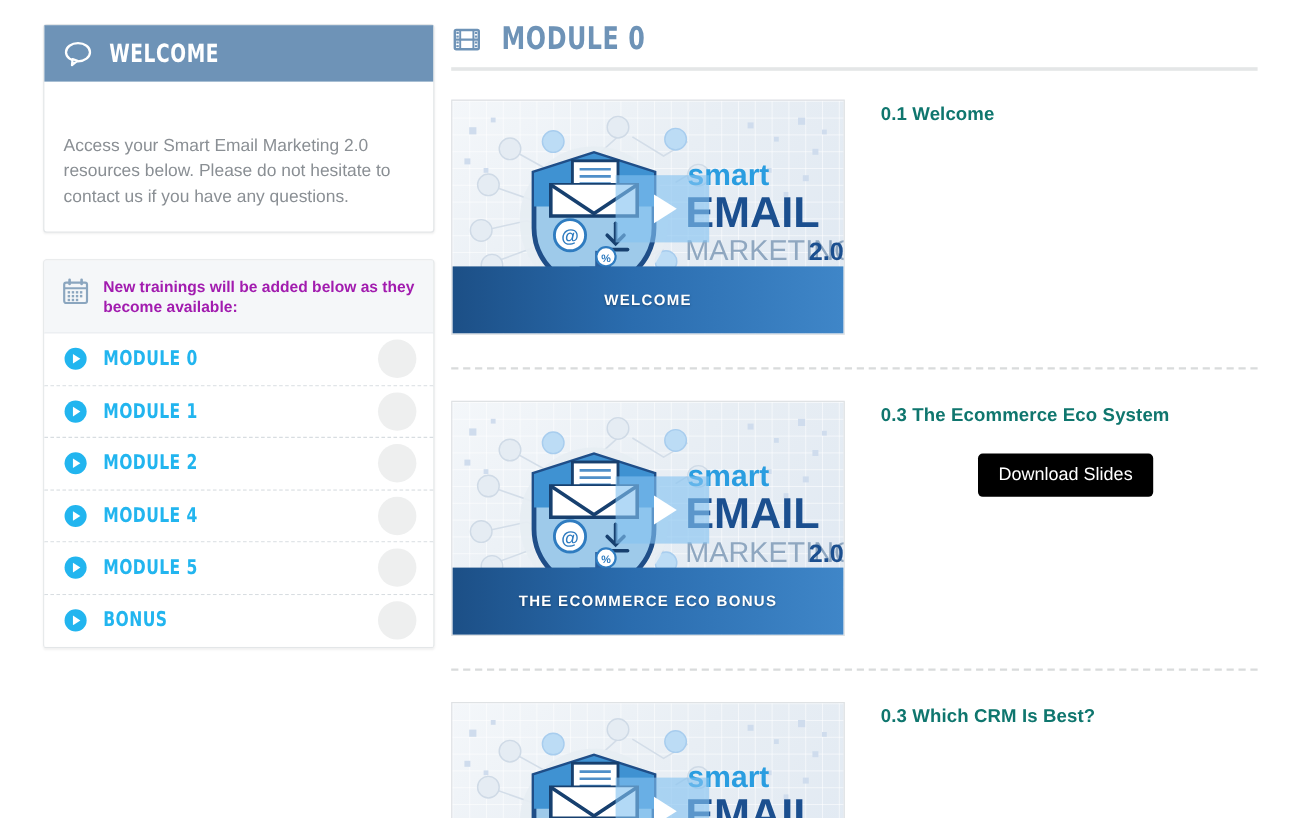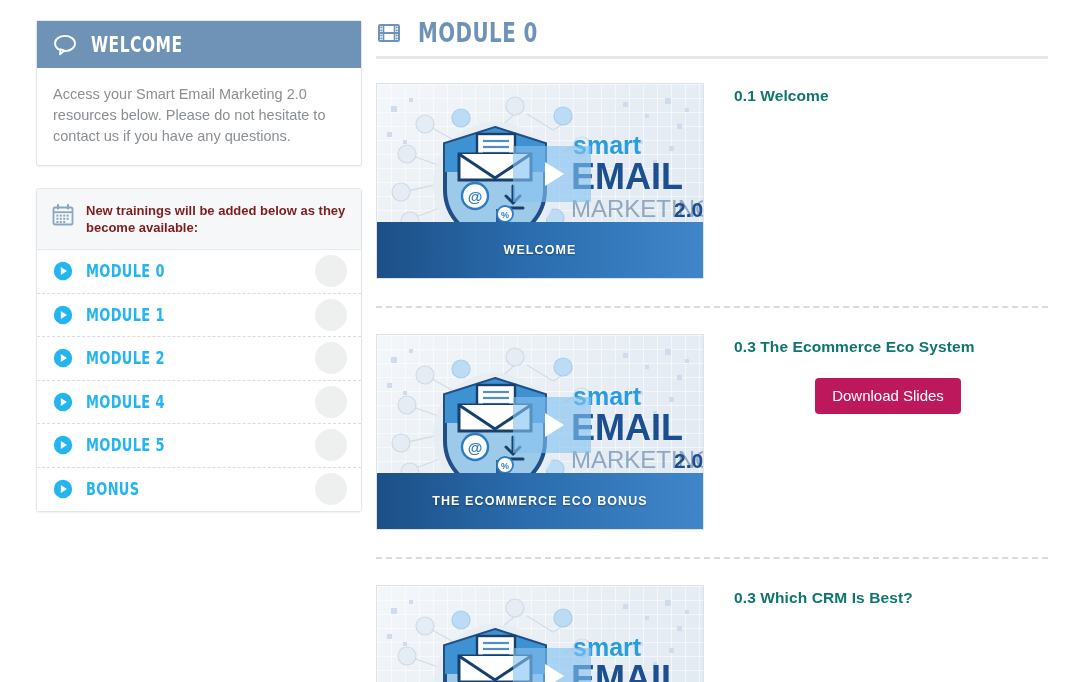--- a/index.html
+++ b/index.html
@@ -60,40 +60,41 @@
     font-size: 21px;
     font-weight: bold;
     letter-spacing: 0.6px;
     transform: scaleX(0.82);
     transform-origin: left center;
     white-space: nowrap;
   }
 
   .panel-body {
     padding: 16px 16px 18px 16px;
+    margin-top: 28px;
   }
 
   .welcome-text {
     color: #8a8f94;
     font-size: 14.5px;
     line-height: 21px;
   }
 
   
   .notice {
     background: #f5f7f9;
     border-bottom: 1px solid #e6eaed;
     padding: 13px 14px 13px 14px;
     display: flex;
     gap: 11px;
     align-items: flex-start;
   }
   .notice-icon { flex: 0 0 24px; width: 24px; height: 24px; margin-top: 1px; }
   .notice-text {
-    color: #7f1d1d;
+    color: #a21caf;
     font-size: 13px;
     font-weight: bold;
     line-height: 17px;
   }
 
   .module-list { padding: 0; }
 
   .module-row {
     height: 43.5px;
     display: flex;
@@ -231,21 +232,21 @@
   .lesson-info { flex: 1 1 auto; padding-top: 4px; min-width: 0; }
   .lesson-title {
     color: #0f766e;
     font-size: 15.5px;
     font-weight: bold;
     letter-spacing: .1px;
   }
 
   .dl-wrap { display: flex; justify-content: center; margin-top: 22px; padding-right: 6px; }
   .dl-btn {
-    background: #be185d;
+    background: #000000;
     color: #ffffff;
     border: none;
     border-radius: 4px;
     padding: 9px 17px 10px 17px;
     font-family: "Liberation Sans", sans-serif;
     font-size: 15px;
     cursor: pointer;
   }
 </style>
 </head>

